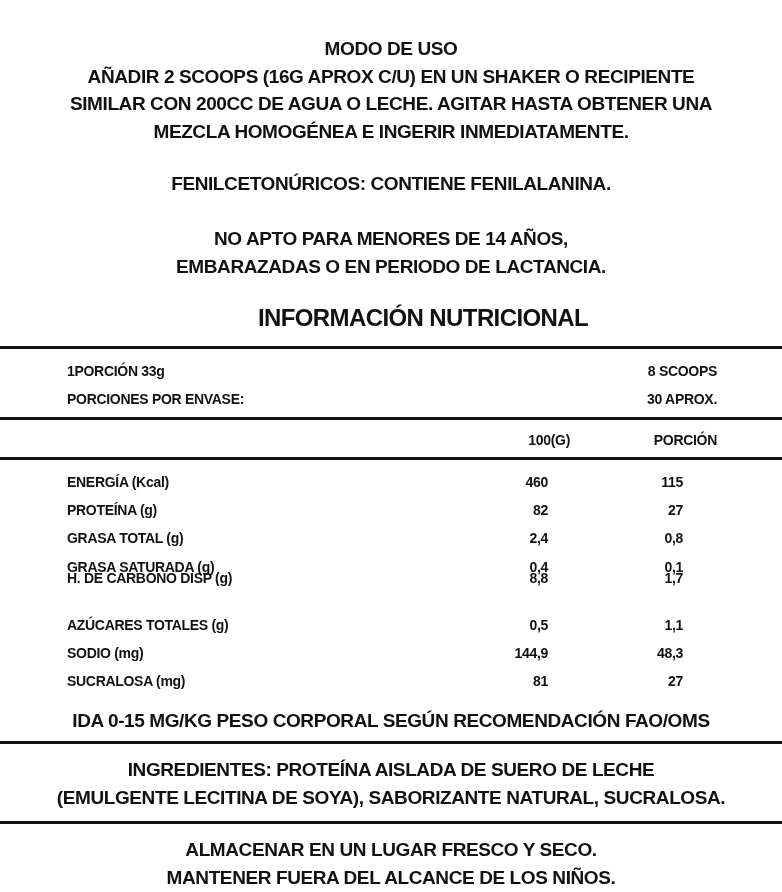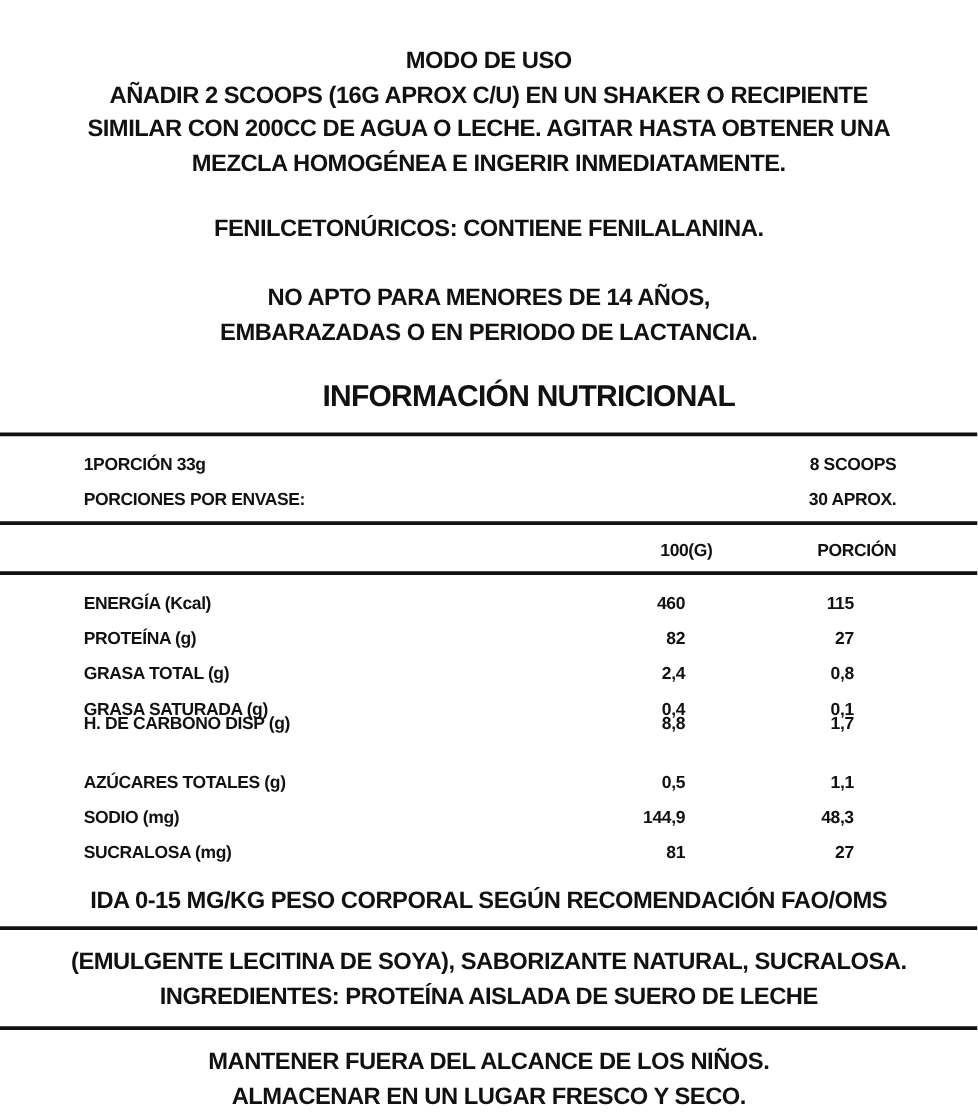--- a/index.html
+++ b/index.html
@@ -163,22 +163,22 @@
   <span class="colpor">27</span>
 </div>
 
 <div class="center-block" style="top:707px;">
   <span class="line">IDA 0-15 MG/KG PESO CORPORAL SEGÚN RECOMENDACIÓN FAO/OMS</span>
 </div>
 
 <div class="rule" style="top:741px;"></div>
 
 <div class="center-block" style="top:756px;">
+  <span class="line">INGREDIENTES: PROTEÍNA AISLADA DE SUERO DE LECHE</span>
   <span class="line">(EMULGENTE LECITINA DE SOYA), SABORIZANTE NATURAL, SUCRALOSA.</span>
-  <span class="line">INGREDIENTES: PROTEÍNA AISLADA DE SUERO DE LECHE</span>
 </div>
 
 <div class="rule" style="top:821px;"></div>
 
 <div class="center-block" style="top:836px;">
+  <span class="line">ALMACENAR EN UN LUGAR FRESCO Y SECO.</span>
   <span class="line">MANTENER FUERA DEL ALCANCE DE LOS NIÑOS.</span>
-  <span class="line">ALMACENAR EN UN LUGAR FRESCO Y SECO.</span>
 </div>
 
 </body></html>

